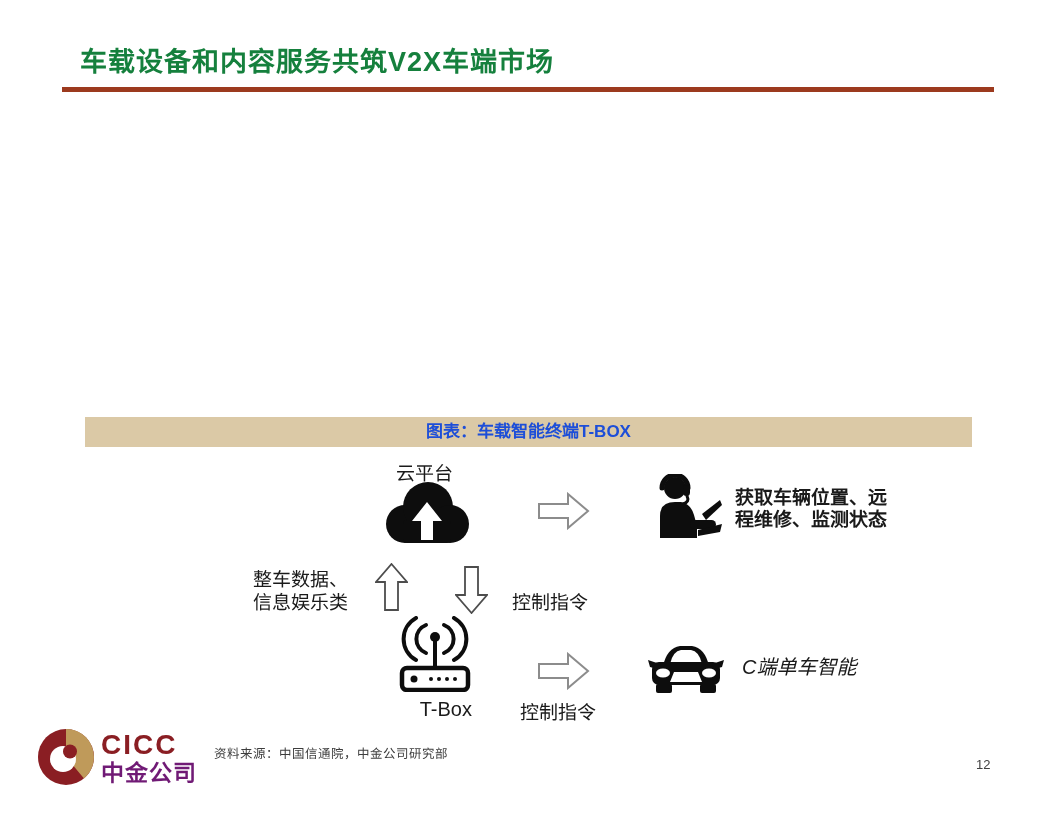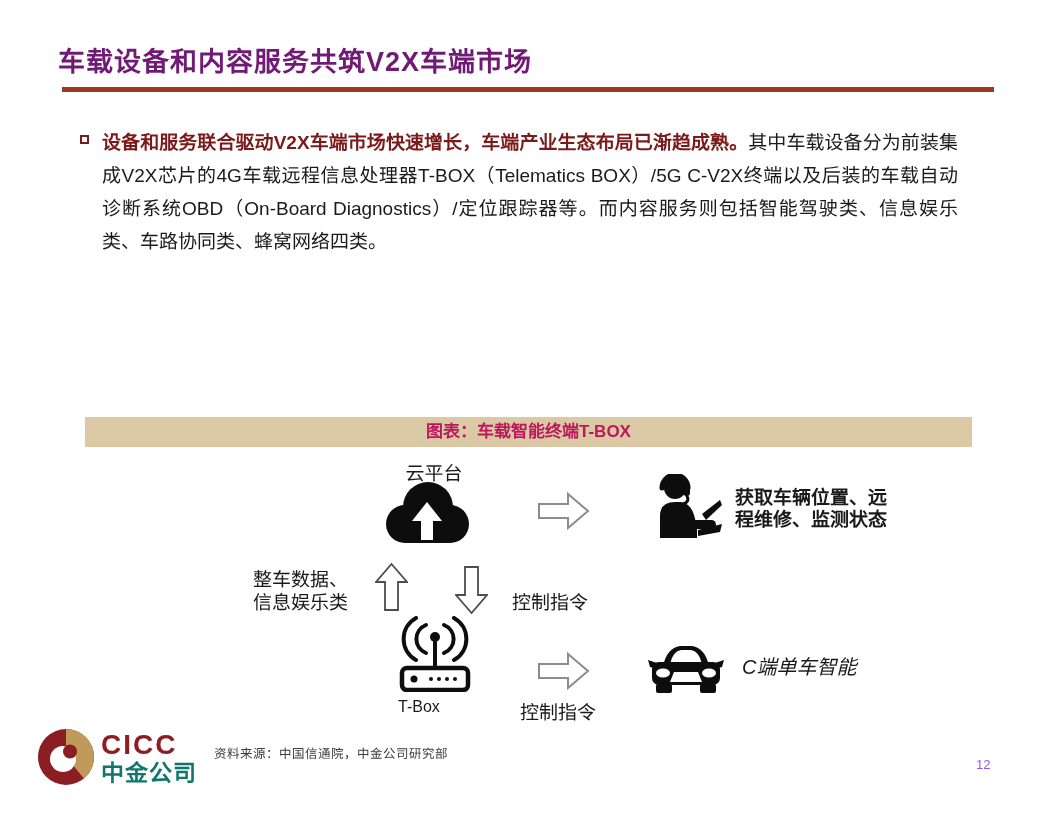--- a/index.html
+++ b/index.html
@@ -9,24 +9,24 @@
     width: 1056px;
     height: 816px;
     background: #ffffff;
     font-family: "Liberation Sans", "DejaVu Sans", sans-serif;
     color: #1a1a1a;
     overflow: hidden;
   }
   
   .page-title {
     position: absolute;
-    left: 58px; top: 40px;
+    left: 80px; top: 40px;
     font-size: 27px;
     font-weight: 700;
-    color: #701a75;
+    color: #15803d;
     letter-spacing: 1px;
     white-space: nowrap;
   }
   .title-divider {
     position: absolute;
     left: 62px; top: 87px;
     width: 932px; height: 5px;
     background: #9c3a1e;
   }
   
@@ -56,78 +56,74 @@
     font-weight: 700;
   }
   
   .figure-header {
     position: absolute;
     left: 85px; top: 417px;
     width: 887px; height: 30px;
     background: #dbc9a6;
     font-size: 17px;
     font-weight: 700;
-    color: #be185d;
+    color: #1d4ed8;
     text-align: center;
     line-height: 30px;
   }
   .diagram-label {
     position: absolute;
     font-size: 19px;
     color: #1a1a1a;
   }
-  .lbl-cloud      { left: 396px; top: 458px; width: 76px; text-align: center; }
+  .lbl-cloud      { left: 396px; top: 458px; width: 76px; text-align: left; }
   .lbl-operator   { left: 735px; top: 487px; width: 160px; line-height: 22px; font-weight: bold; }
   .lbl-vehicle    { left: 253px; top: 568px; width: 108px; line-height: 23px; }
   .lbl-cmd-top    { left: 512px; top: 587px; white-space: nowrap; }
-  .lbl-tbox       { left: 398px; top: 698px; width: 74px; text-align: left; font-size: 16px; }
+  .lbl-tbox       { left: 398px; top: 698px; width: 74px; text-align: right; font-size: 20px; }
   .lbl-cmd-bottom { left: 520px; top: 697px; white-space: nowrap; }
   .lbl-car        { left: 742px; top: 651px; white-space: nowrap; font-size: 20px; font-style: italic; }
   .diagram-icon { position: absolute; }
   .icon-cloud    { left: 381px; top: 478px; }
   .icon-arrow-r1 { left: 538px; top: 492px; }
   .icon-operator { left: 646px; top: 474px; }
   .icon-arrow-up { left: 375px; top: 563px; }
   .icon-arrow-dn { left: 455px; top: 566px; }
   .icon-router   { left: 398px; top: 616px; }
   .icon-arrow-r2 { left: 538px; top: 652px; }
   .icon-car      { left: 648px; top: 642px; }
   
   .logo-mark { position: absolute; left: 35px; top: 726px; }
   .logo-en {
     position: absolute; left: 101px; top: 729px;
     font-size: 28px; font-weight: 700; color: #8a1e23; letter-spacing: 2px;
   }
   .logo-cn {
     position: absolute; left: 101px; top: 754px;
-    font-size: 23px; font-weight: 700; color: #0f766e; letter-spacing: 1px;
+    font-size: 23px; font-weight: 700; color: #701a75; letter-spacing: 1px;
   }
   .source-note {
     position: absolute; left: 214px; top: 743px;
     font-size: 12.5px; color: #3d3d3d;
     letter-spacing: 0.5px;
   }
   .page-number {
     position: absolute; left: 976px; top: 757px;
-    font-size: 13px; color: #8b5cf6;
+    font-size: 13px; color: #404040;
   }
 </style>
 </head>
 <body>
 
 <div class="slide">
 
   <h1 class="page-title">车载设备和内容服务共筑V2X车端市场</h1>
   <div class="title-divider"></div>
 
   <div class="bullets">
-    <div class="bullet">
-      <span class="bullet-marker"></span>
-      <span class="lead">设备和服务联合驱动V2X车端市场快速增长，车端产业生态布局已渐趋成熟。</span><span>其中车载设备分为前装集成V2X芯片的4G车载远程信息处理器T-BOX（Telematics BOX）/5G C-V2X终端以及后装的车载自动诊断系统OBD（On-Board Diagnostics）/定位跟踪器等。而内容服务则包括智能驾驶类、信息娱乐类、车路协同类、蜂窝网络四类。</span>
-    </div>
   </div>
 
   <div class="figure-header">图表：车载智能终端T-BOX</div>
 
   <div class="diagram-label lbl-cloud">云平台</div>
   <div class="diagram-label lbl-operator">获取车辆位置、远程维修、监测状态</div>
   <div class="diagram-label lbl-vehicle">整车数据、信息娱乐类</div>
   <div class="diagram-label lbl-cmd-top">控制指令</div>
   <div class="diagram-label lbl-tbox">T-Box</div>
   <div class="diagram-label lbl-cmd-bottom">控制指令</div>

